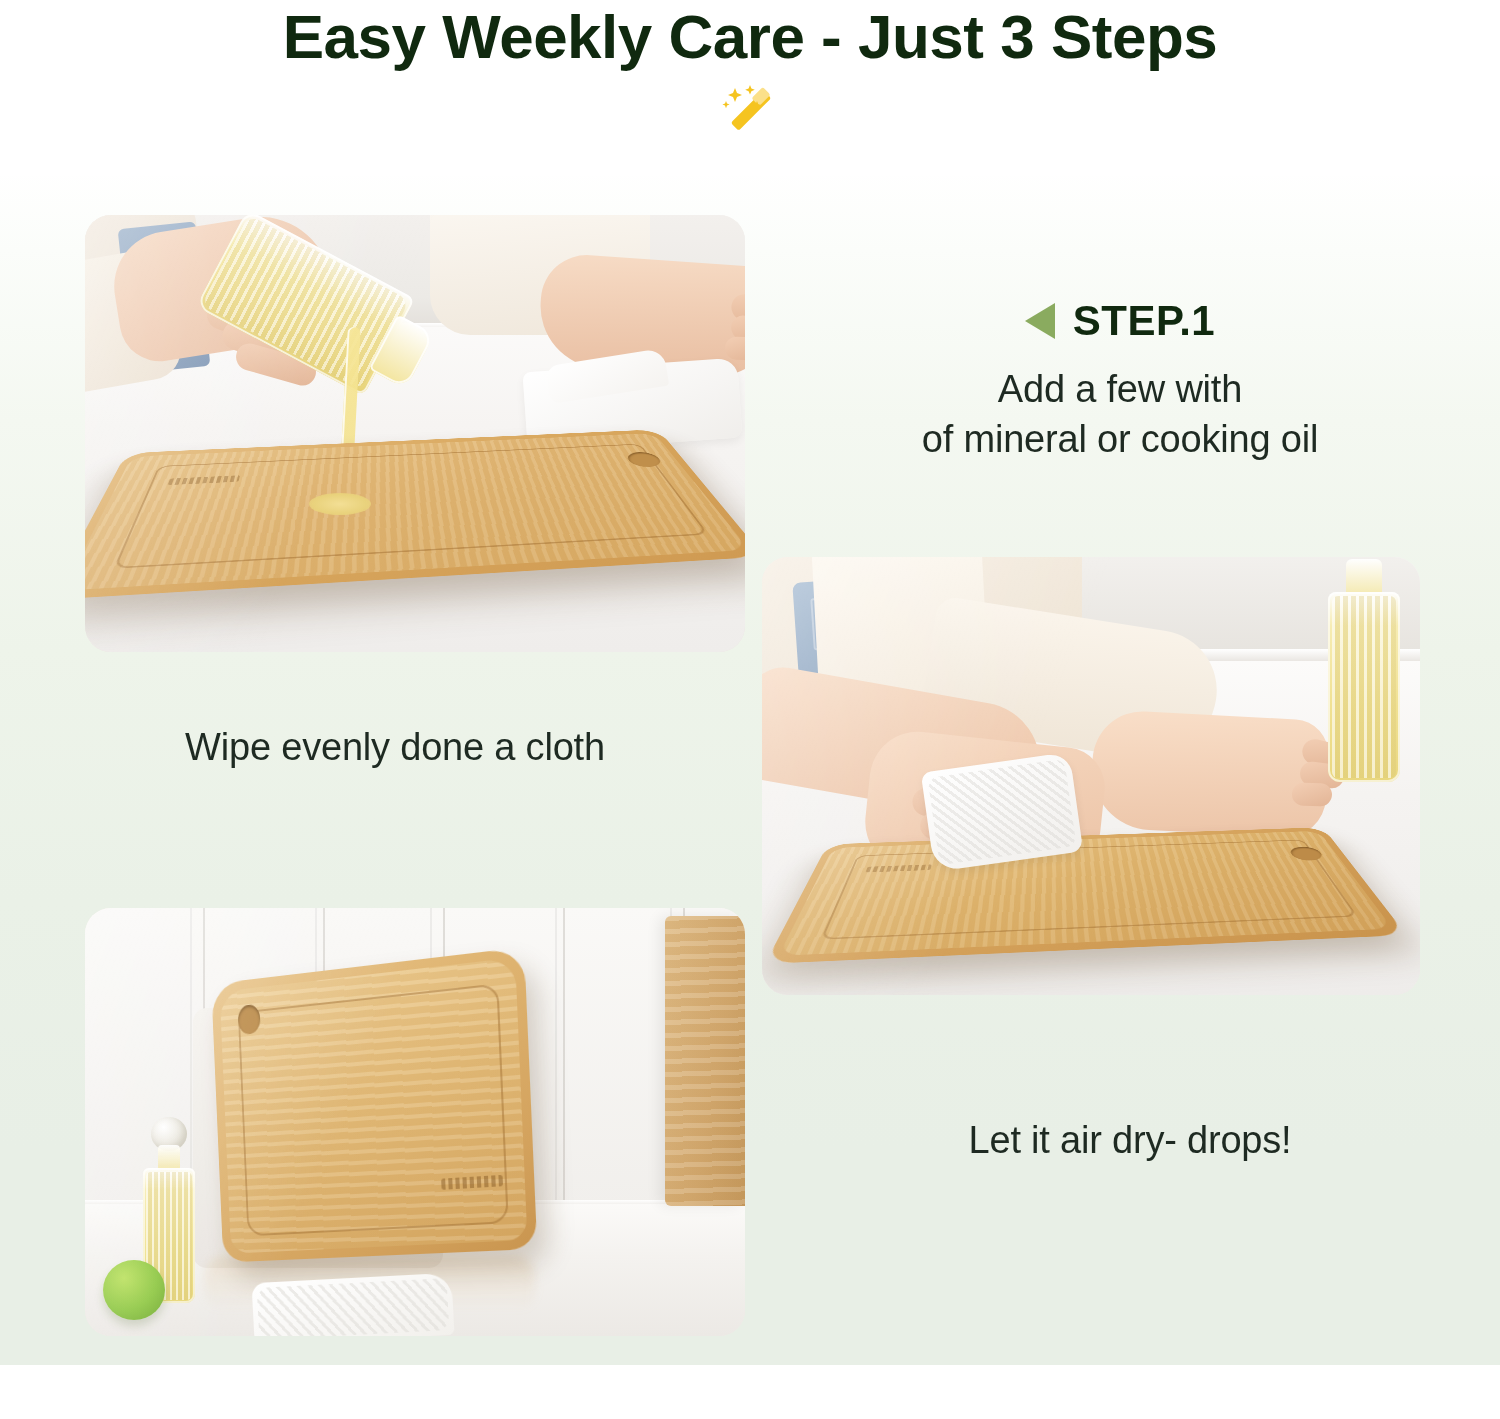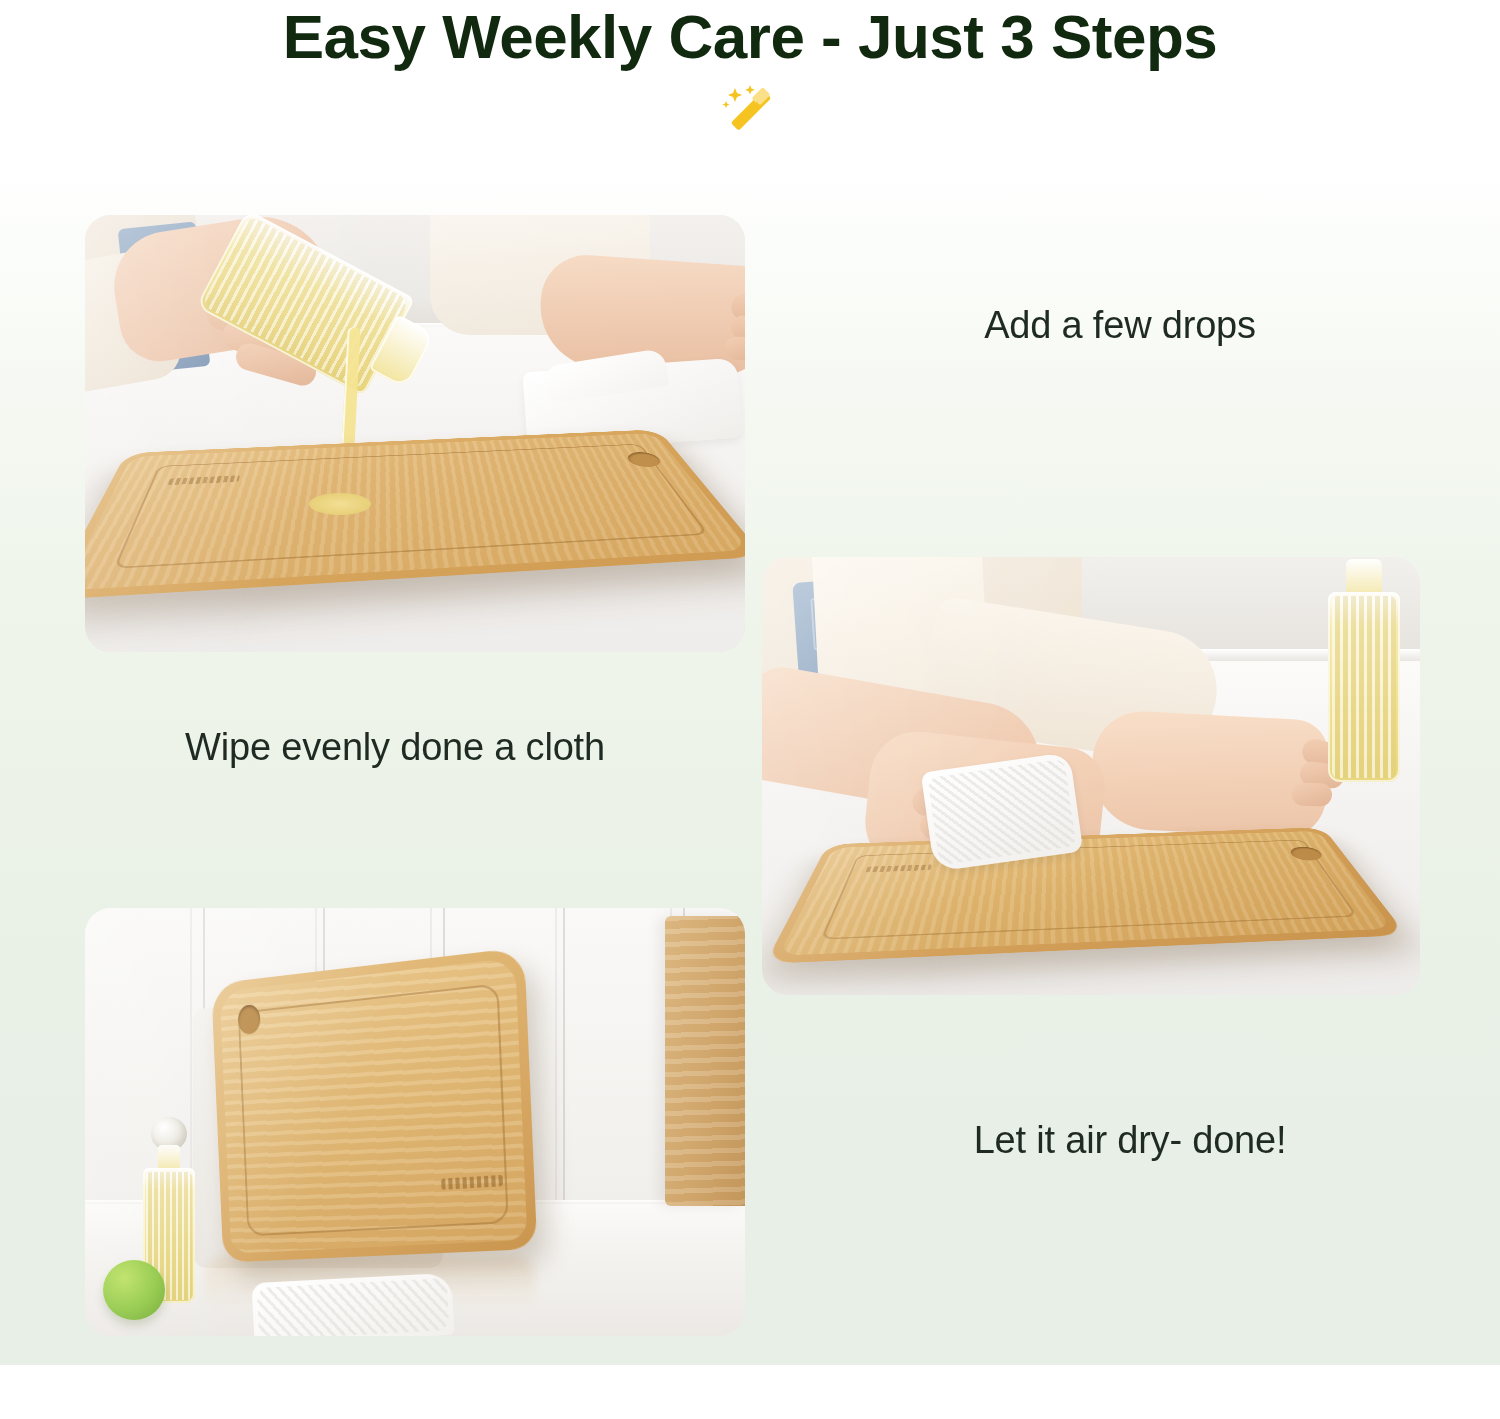--- a/index.html
+++ b/index.html
@@ -388,22 +388,27 @@
         <div class="board1-hole"></div>
         <div class="board1-logo"></div>
       </div>
       <div class="s1-puddle"></div>
 
       <div class="glare"></div>
     </div>
   </div>
 
   <div class="step-block" id="step-1">
+    <div class="step-head">
+      <span class="tri tri-left"></span>
+      <span class="step-label">STEP.1</span>
+    </div>
     <div class="step-desc">
-      <div>Add a few drops</div>
+      <div>Add a few with</div>
+      <div>of mineral or cooking oil</div>
     </div>
   </div>
 
   <div class="photo" id="photo-2">
     <div class="scene">
       <div class="s2-bg"></div>
       <div class="s2-wallTop"></div>
       <div class="s2-counterline"></div>
       <div class="s2-counter"></div>
 
@@ -490,17 +495,17 @@
       </div>
 
       <div class="s3-lime"></div>
 
       <div class="glare"></div>
     </div>
   </div>
 
   <div class="step-block" id="step-3">
     <div class="step-desc">
-      <div>Let it air dry- done!</div>
+      <div>Let it air dry- drops!</div>
     </div>
   </div>
 
 </div>
 
 </body></html>

